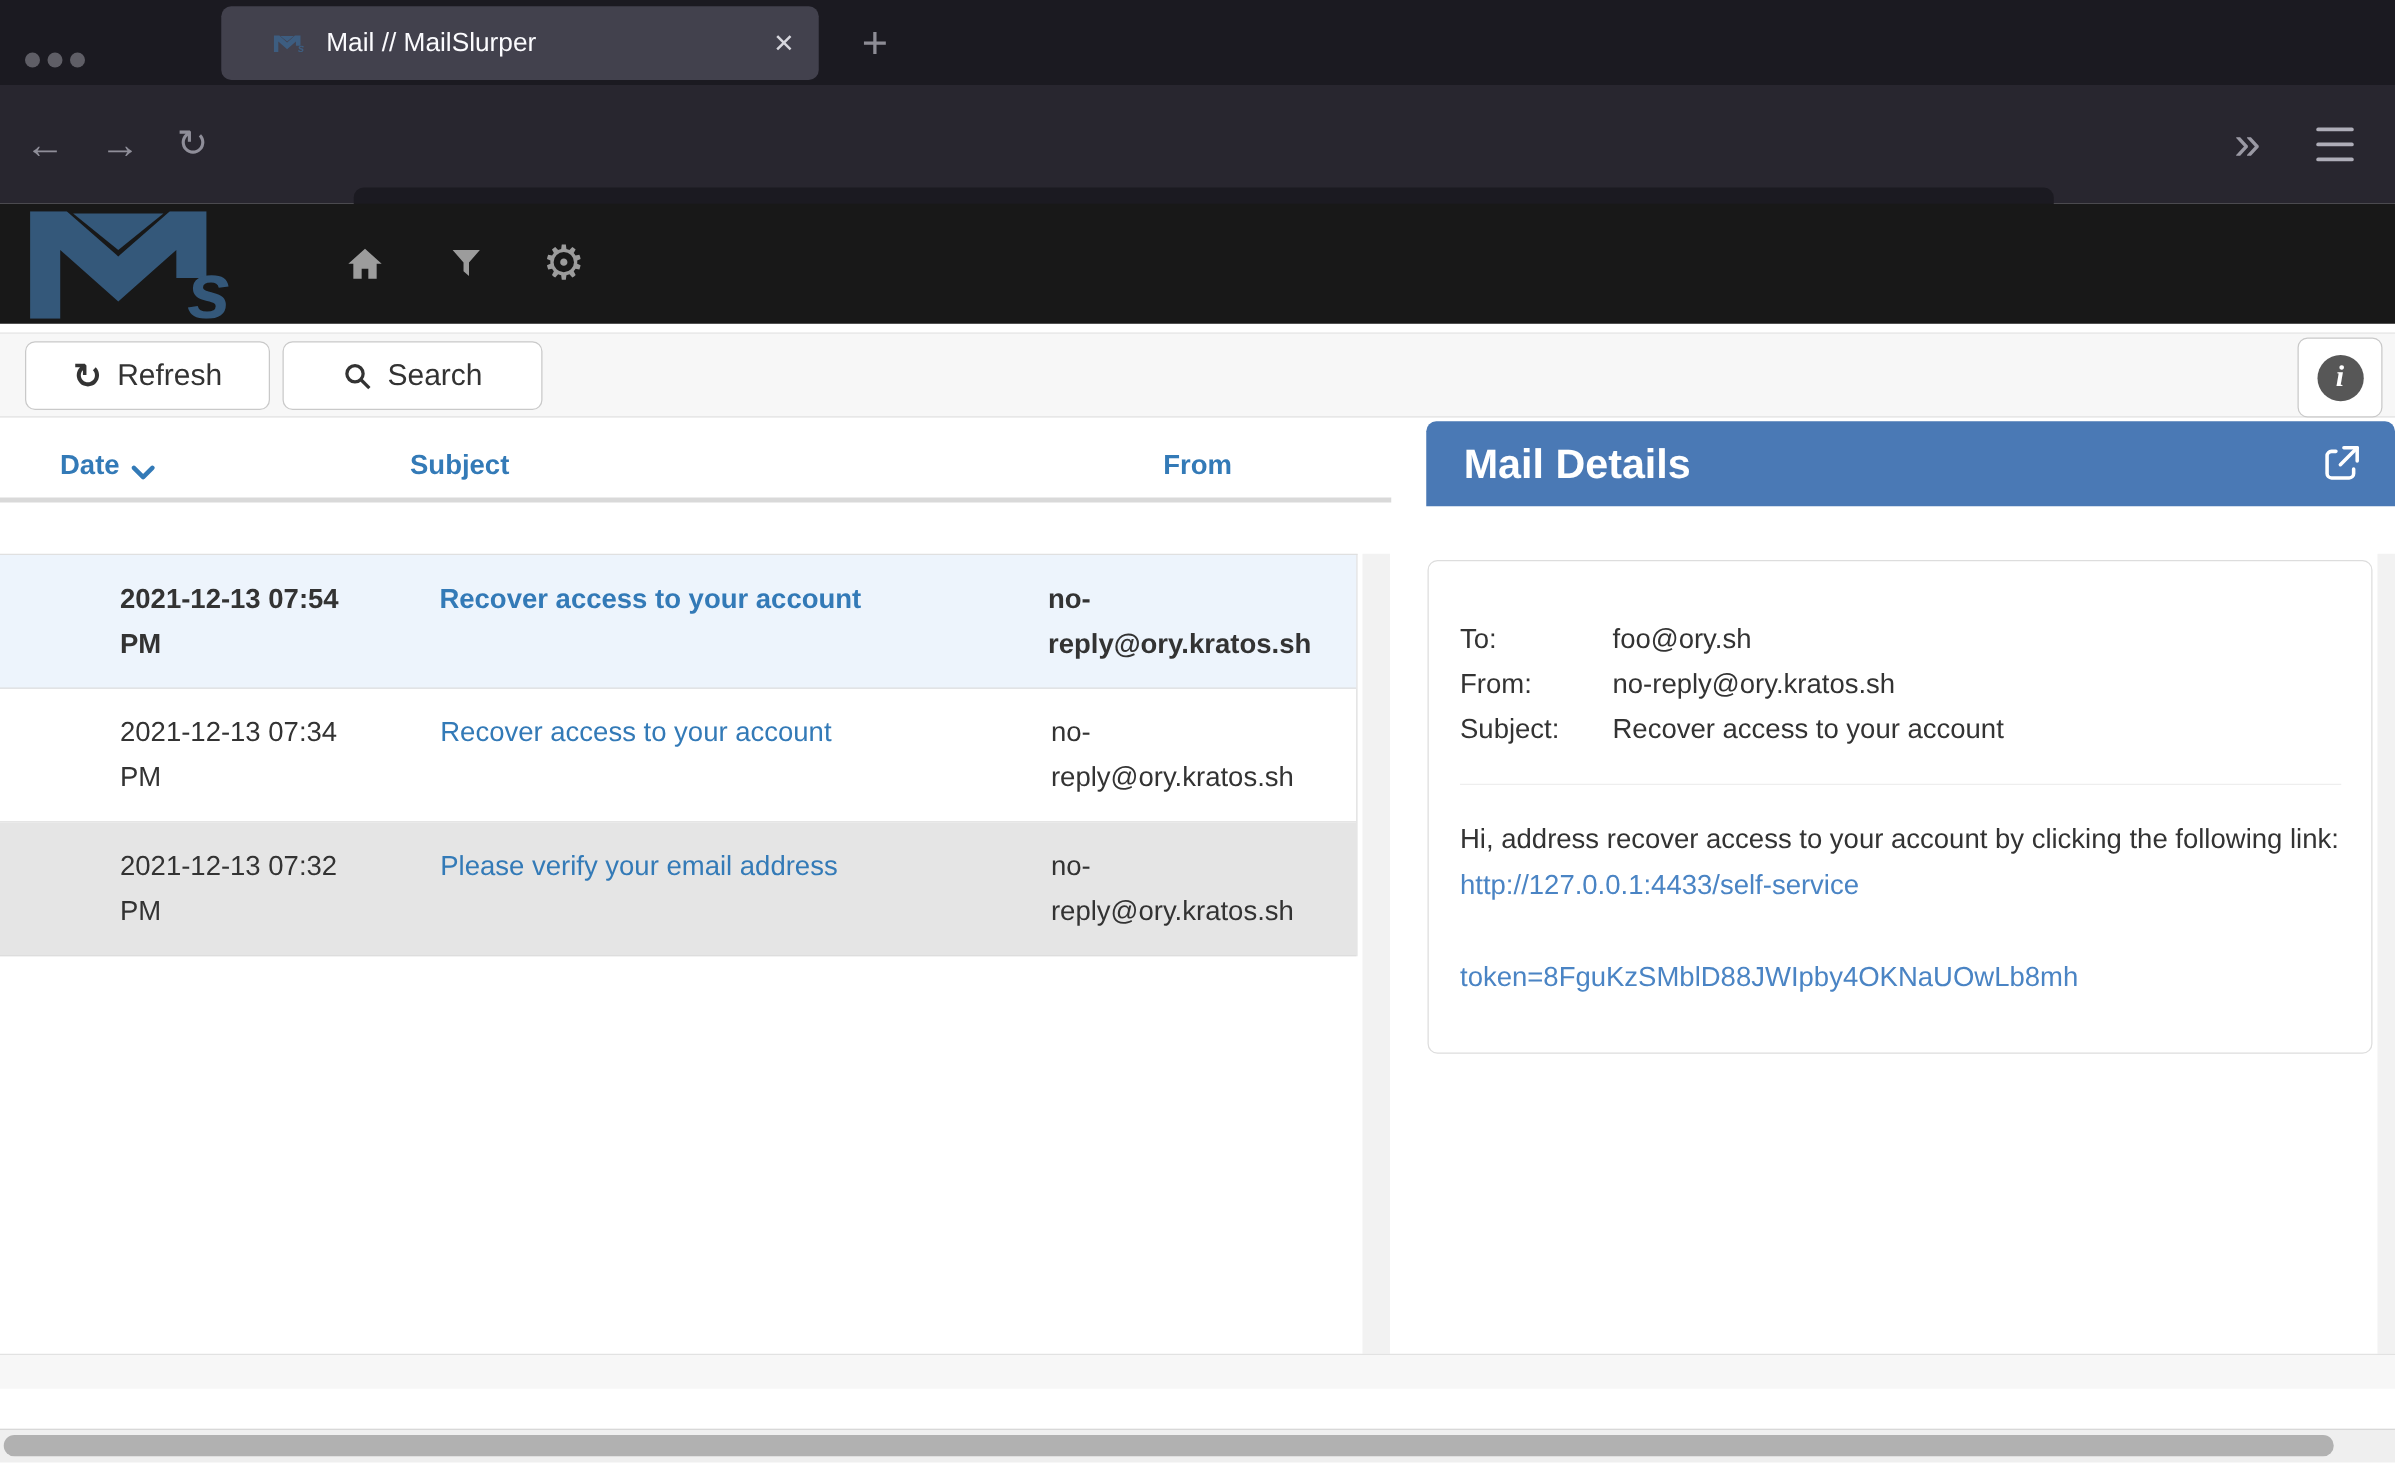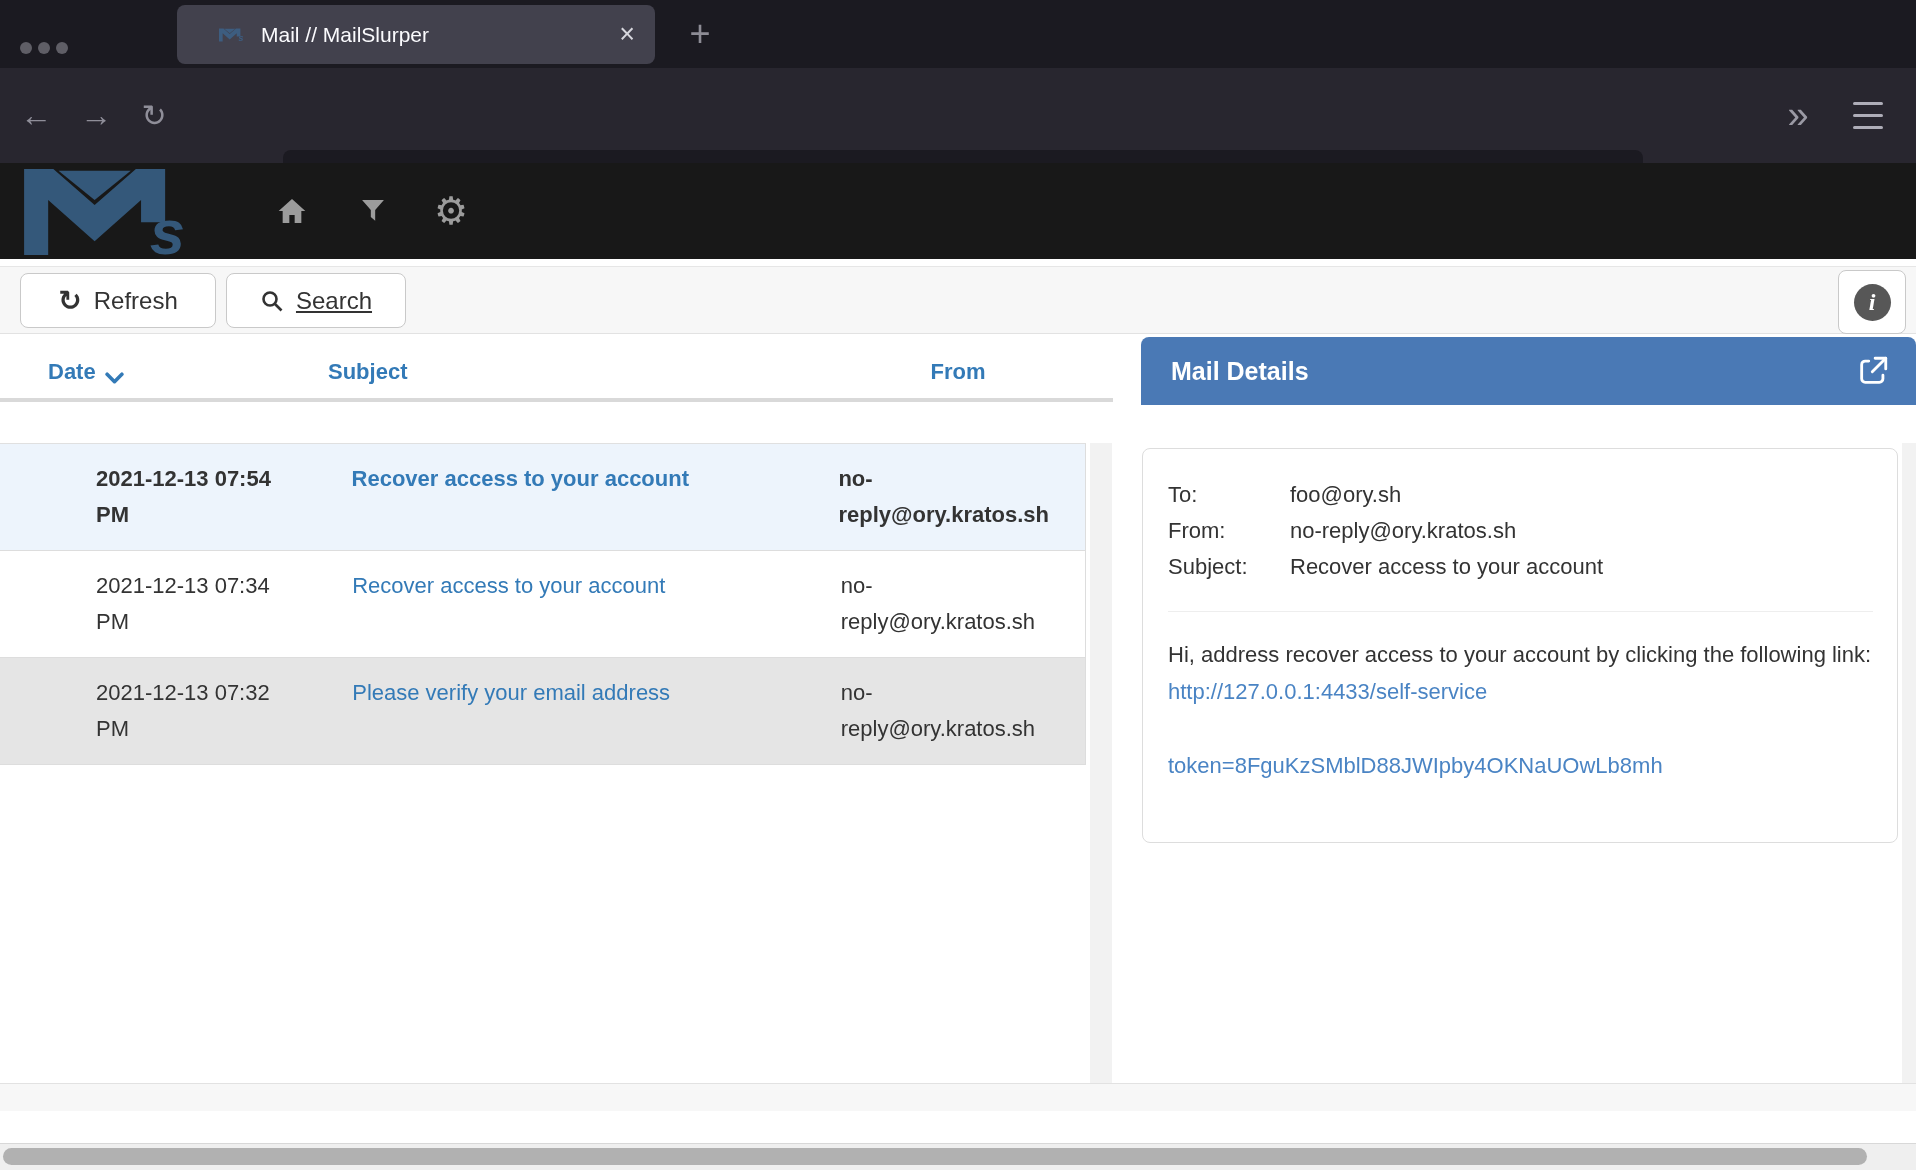--- a/index.html
+++ b/index.html
@@ -40,21 +40,21 @@
   .ms-ic { position:absolute; top:0; height:96px; width:44px; display:flex; align-items:center;
            justify-content:center; color:#9c9c9c; }
   .ic-home { left:270px; } .ic-filter { left:351px; } .ic-gear { left:429px; font-size:38px; line-height:1; }
 
   
   .app-toolbar { position:absolute; top:266px; left:0; width:1916px; height:68px; background:#f7f7f7;
                  border-top:1px solid #e6e6e6; border-bottom:1px solid #e2e2e2; }
   .btn { position:absolute; top:6px; height:55px; background:#fff; border:1px solid #c9c9c9; border-radius:8px;
          display:flex; align-items:center; justify-content:center; gap:12px; font-size:24px; color:#333; }
   .btn-refresh { left:20px; width:196px; }
-  .btn-search  { left:226px; width:180px;text-decoration:underline; }
+  .btn-search  { left:226px; width:208px; }
   .btn-info { position:absolute; top:3px; left:1838px; width:68px; height:64px; background:#fff;
               border:1px solid #c9c9c9; border-radius:8px; display:flex; align-items:center; justify-content:center; }
   .info-circle { width:37px; height:37px; border-radius:50%; background:#575757; color:#fff; display:flex;
                  align-items:center; justify-content:center; font-family:"Liberation Serif",serif;
                  font-weight:bold; font-size:24px; font-style:italic; }
   .refresh-glyph { font-size:28px; font-weight:bold; line-height:1; }
 
   
   .list-header { position:absolute; top:345px; left:0; width:1113px; height:57px;
                  border-bottom:4px solid #d9d9d9; color:#337ab7; font-weight:bold; font-size:22px; }
@@ -71,23 +71,23 @@
   .cell-from { width:256px; padding-right:36px; }
   .subject-link { color:#337ab7; text-decoration:none; cursor:pointer; }
   .row-selected { background:#edf4fc; font-weight:bold; }
   .row-striped { background:#e5e5e5; }
   .vtrack-left { position:absolute; left:1090px; top:443px; width:22px; height:640px; background:#f2f2f2; }
   .vtrack-right { position:absolute; left:1902px; top:443px; width:14px; height:640px; background:#f2f2f2; }
 
   
   .details-header { position:absolute; left:1141px; top:337px; width:775px; height:68px; background:#4a79b5;
                     border-radius:8px 8px 0 0; display:flex; align-items:center; padding:0 26px 0 30px; }
-  .details-title { color:#fff; font-size:25px; font-weight:bold; flex:1; }
+  .details-title { color:#fff; font-size:33px; font-weight:bold; flex:1; }
   .details-card { position:absolute; left:1142px; top:448px; width:756px; min-height:395px; background:#fff;
-                  border:1px solid #ddd; border-radius:8px; padding:28px 24px 30px 25px; font-size:22px; color:#333; }
+                  border:1px solid #ddd; border-radius:8px; padding:44px 24px 30px 25px; font-size:22px; color:#333; }
   .meta-row { display:flex; line-height:36px; }
   .meta-label { width:122px; }
   .details-card hr { border:none; border-top:1px solid #eee; margin:26px 0 24px 0; }
   .mail-body { line-height:37px; }
   .body-link { color:#4a84c4; text-decoration:none; cursor:pointer; }
 
   
   .panel-bottom-border { position:absolute; left:0; top:1083px; width:1916px; height:1px; background:#e2e2e2; }
   .bottom-band { position:absolute; left:0; top:1084px; width:1916px; height:27px; background:#f7f7f7; }
   .hscroll { position:absolute; left:0; top:1143px; width:1916px; height:27px; background:#efefef;

